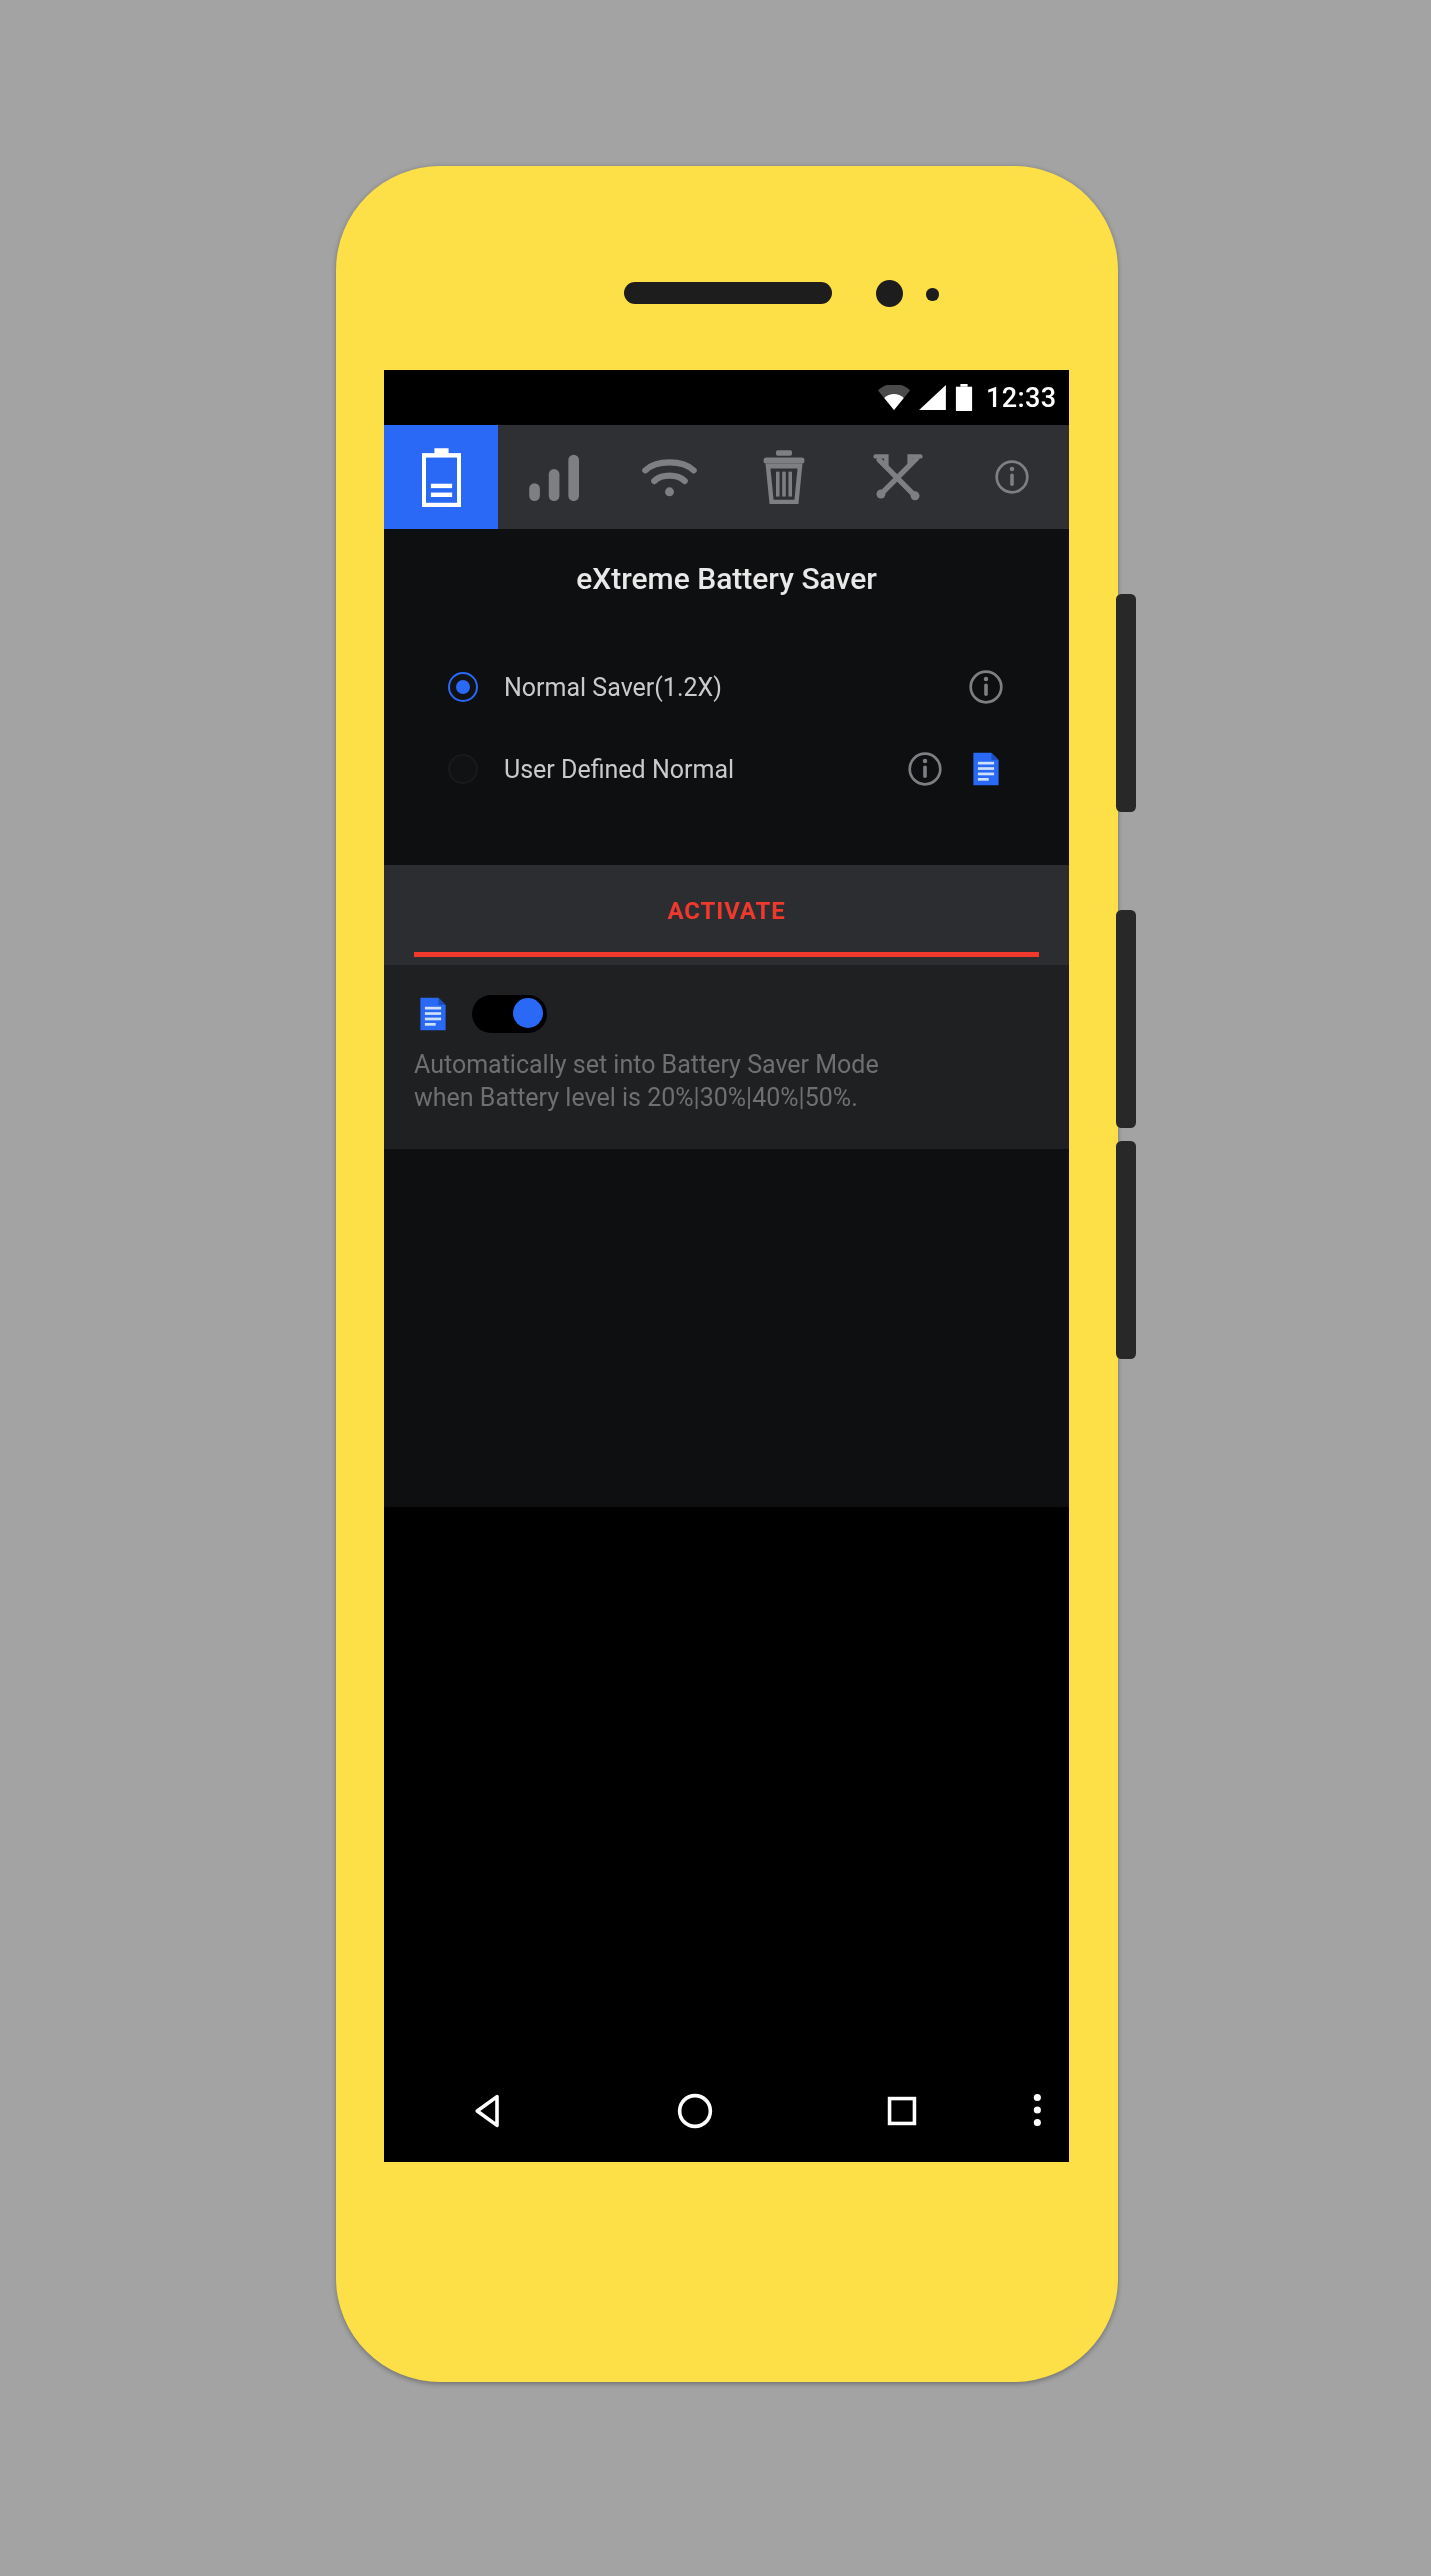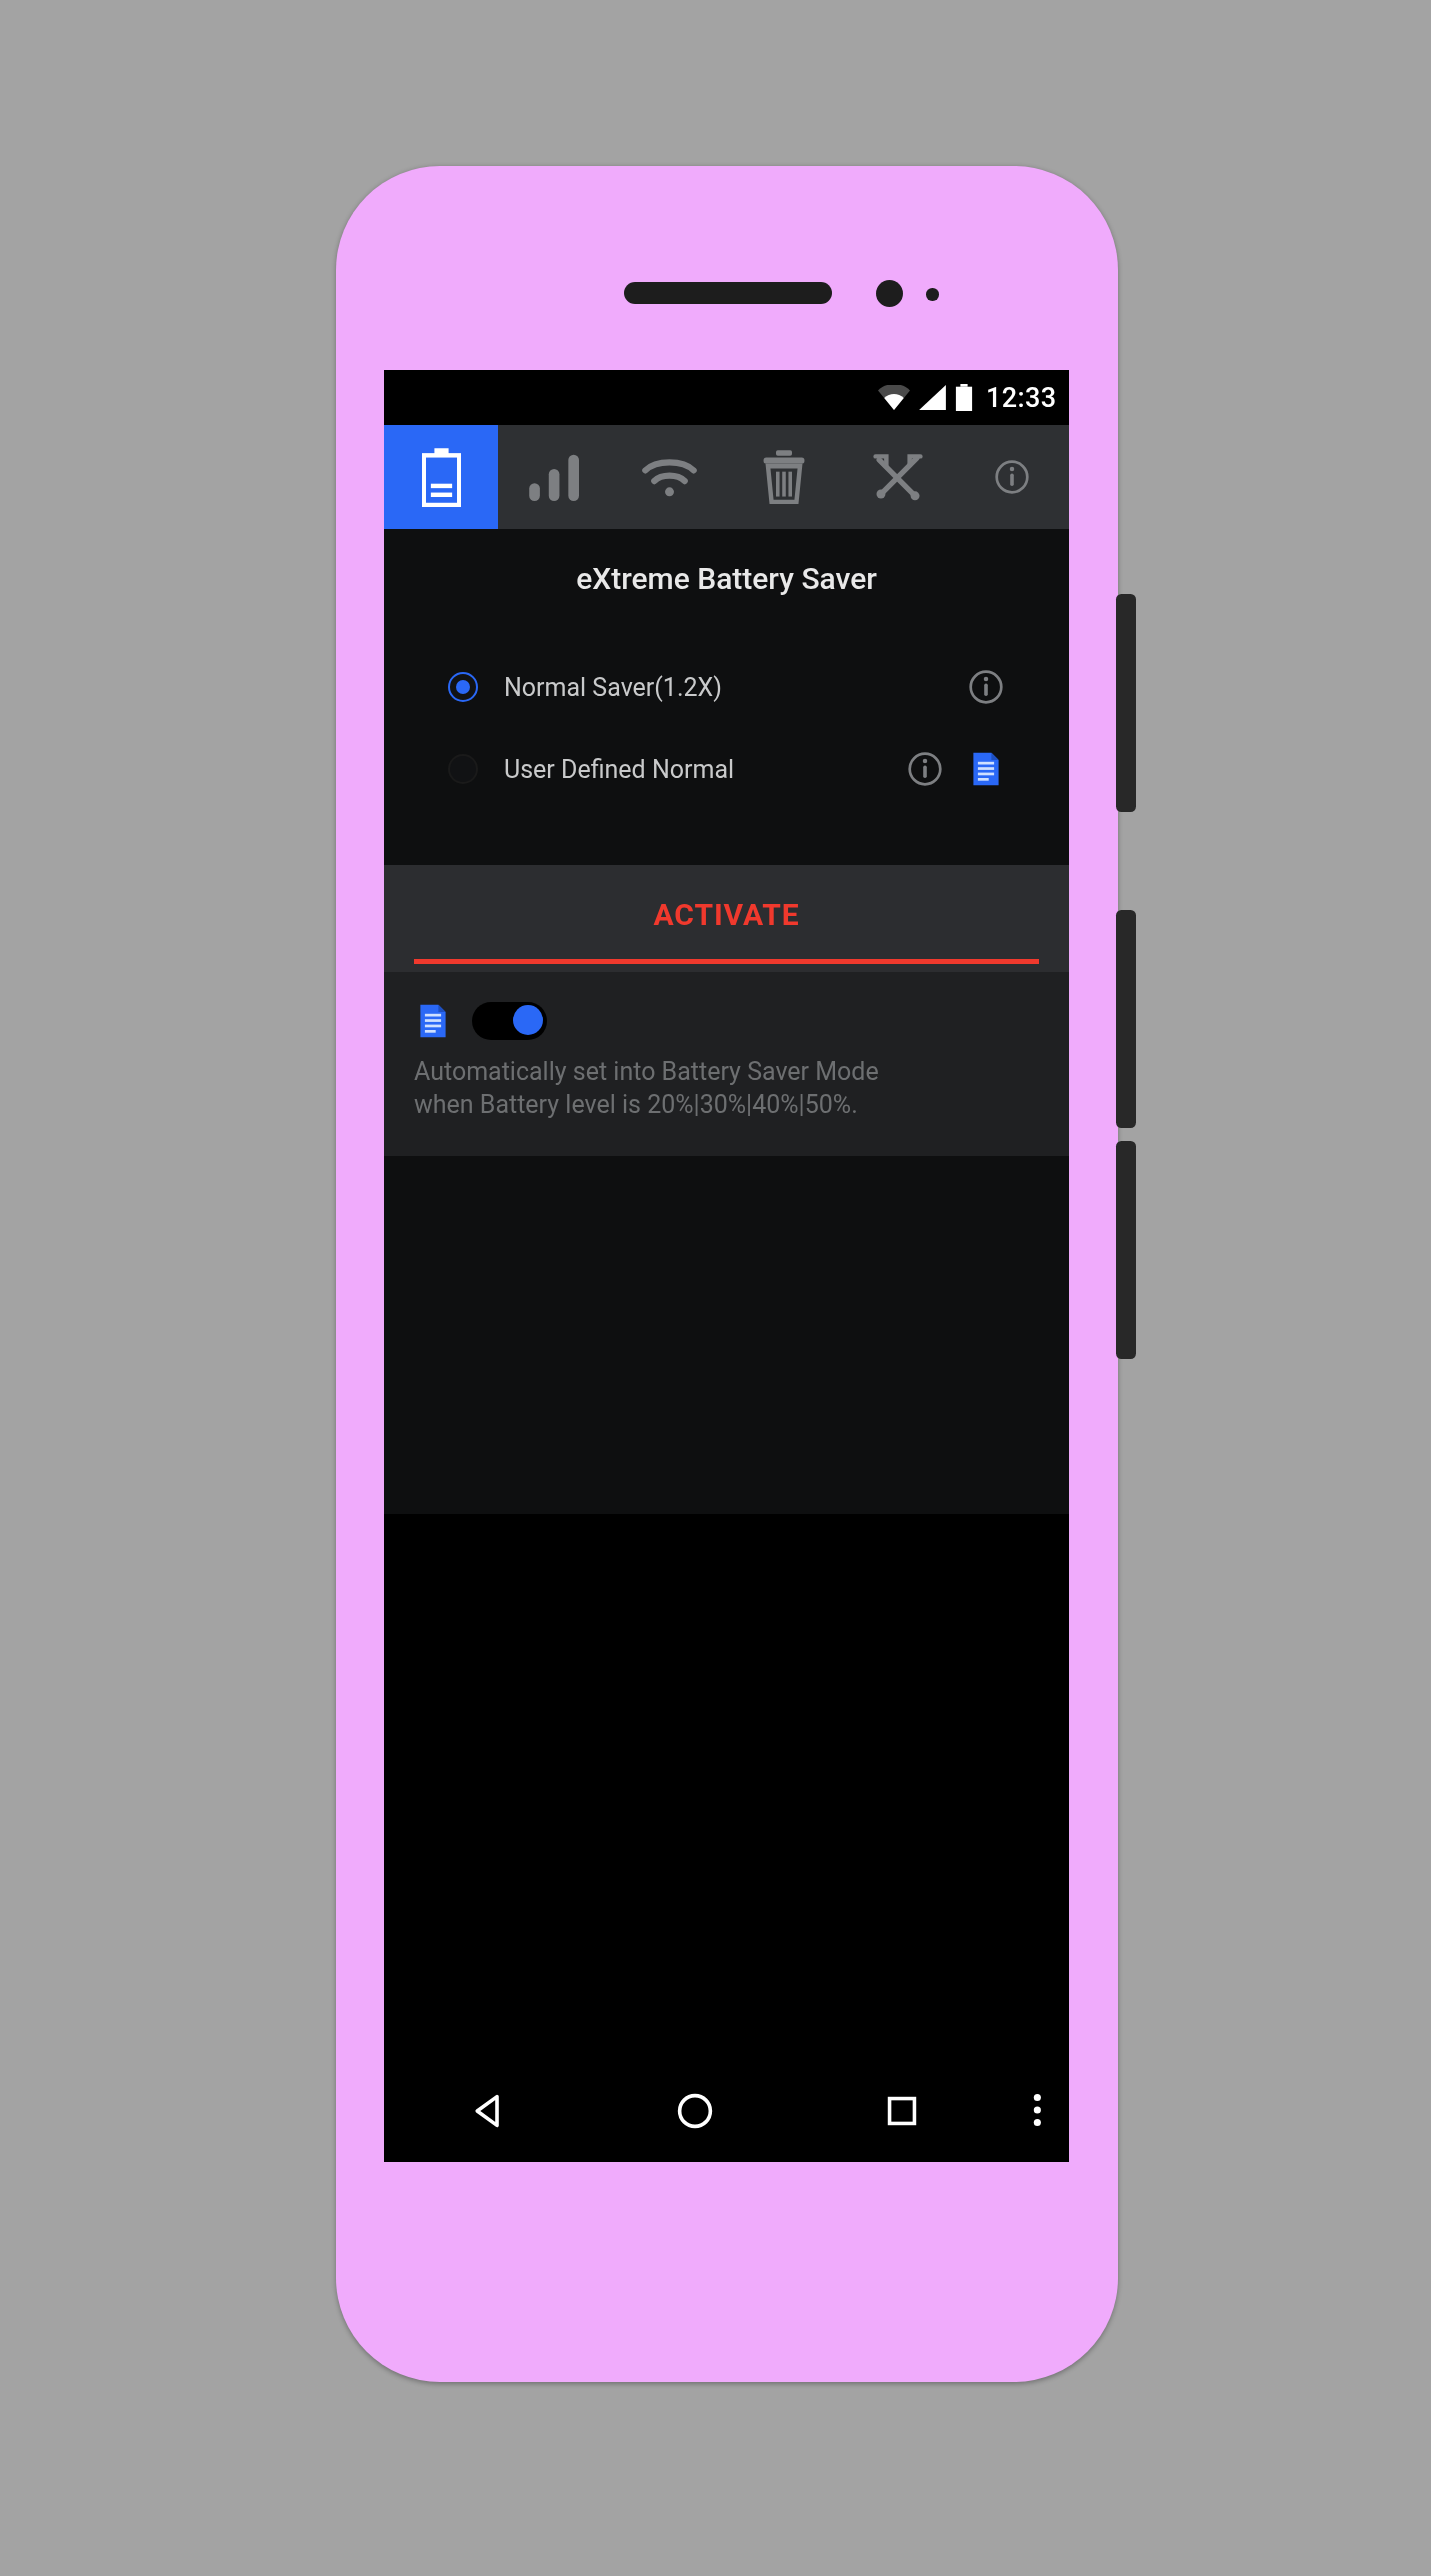--- a/index.html
+++ b/index.html
@@ -9,21 +9,21 @@
     background: #a3a3a3;
     font-family: Roboto, "Helvetica Neue", Arial, sans-serif;
     -webkit-font-smoothing: antialiased;
   }
 
   
   .phone {
     position: absolute;
     left: 336px; top: 166px;
     width: 782px; height: 2216px;
-    background: #f0abfc;
+    background: #fde047;
     border-radius: 104px;
     box-shadow: 0 1.8px 5.4px rgba(0,0,0,.3);
   }
   
   .side-btn {
     position: absolute;
     background: #282828;
     border-radius: 5.4px;
   }
   .side-btn.pwr   { left: 780px; top: 428px;  width: 19.7px; height: 218px; }
@@ -158,21 +158,21 @@
   }
 
   
   .activate-wrap {
     background: #2c2d30;
     padding: 32px 30px 7.2px 30px;
   }
   .activate {
     text-align: center;
     color: #f0392d;
-    font-size: 30px;
+    font-size: 24px;
     font-weight: 700;
     letter-spacing: 0.9px;
   }
   .activate-underline {
     height: 5.4px;
     background: #f0392d;
     margin-top: 27px;
   }
 
   

